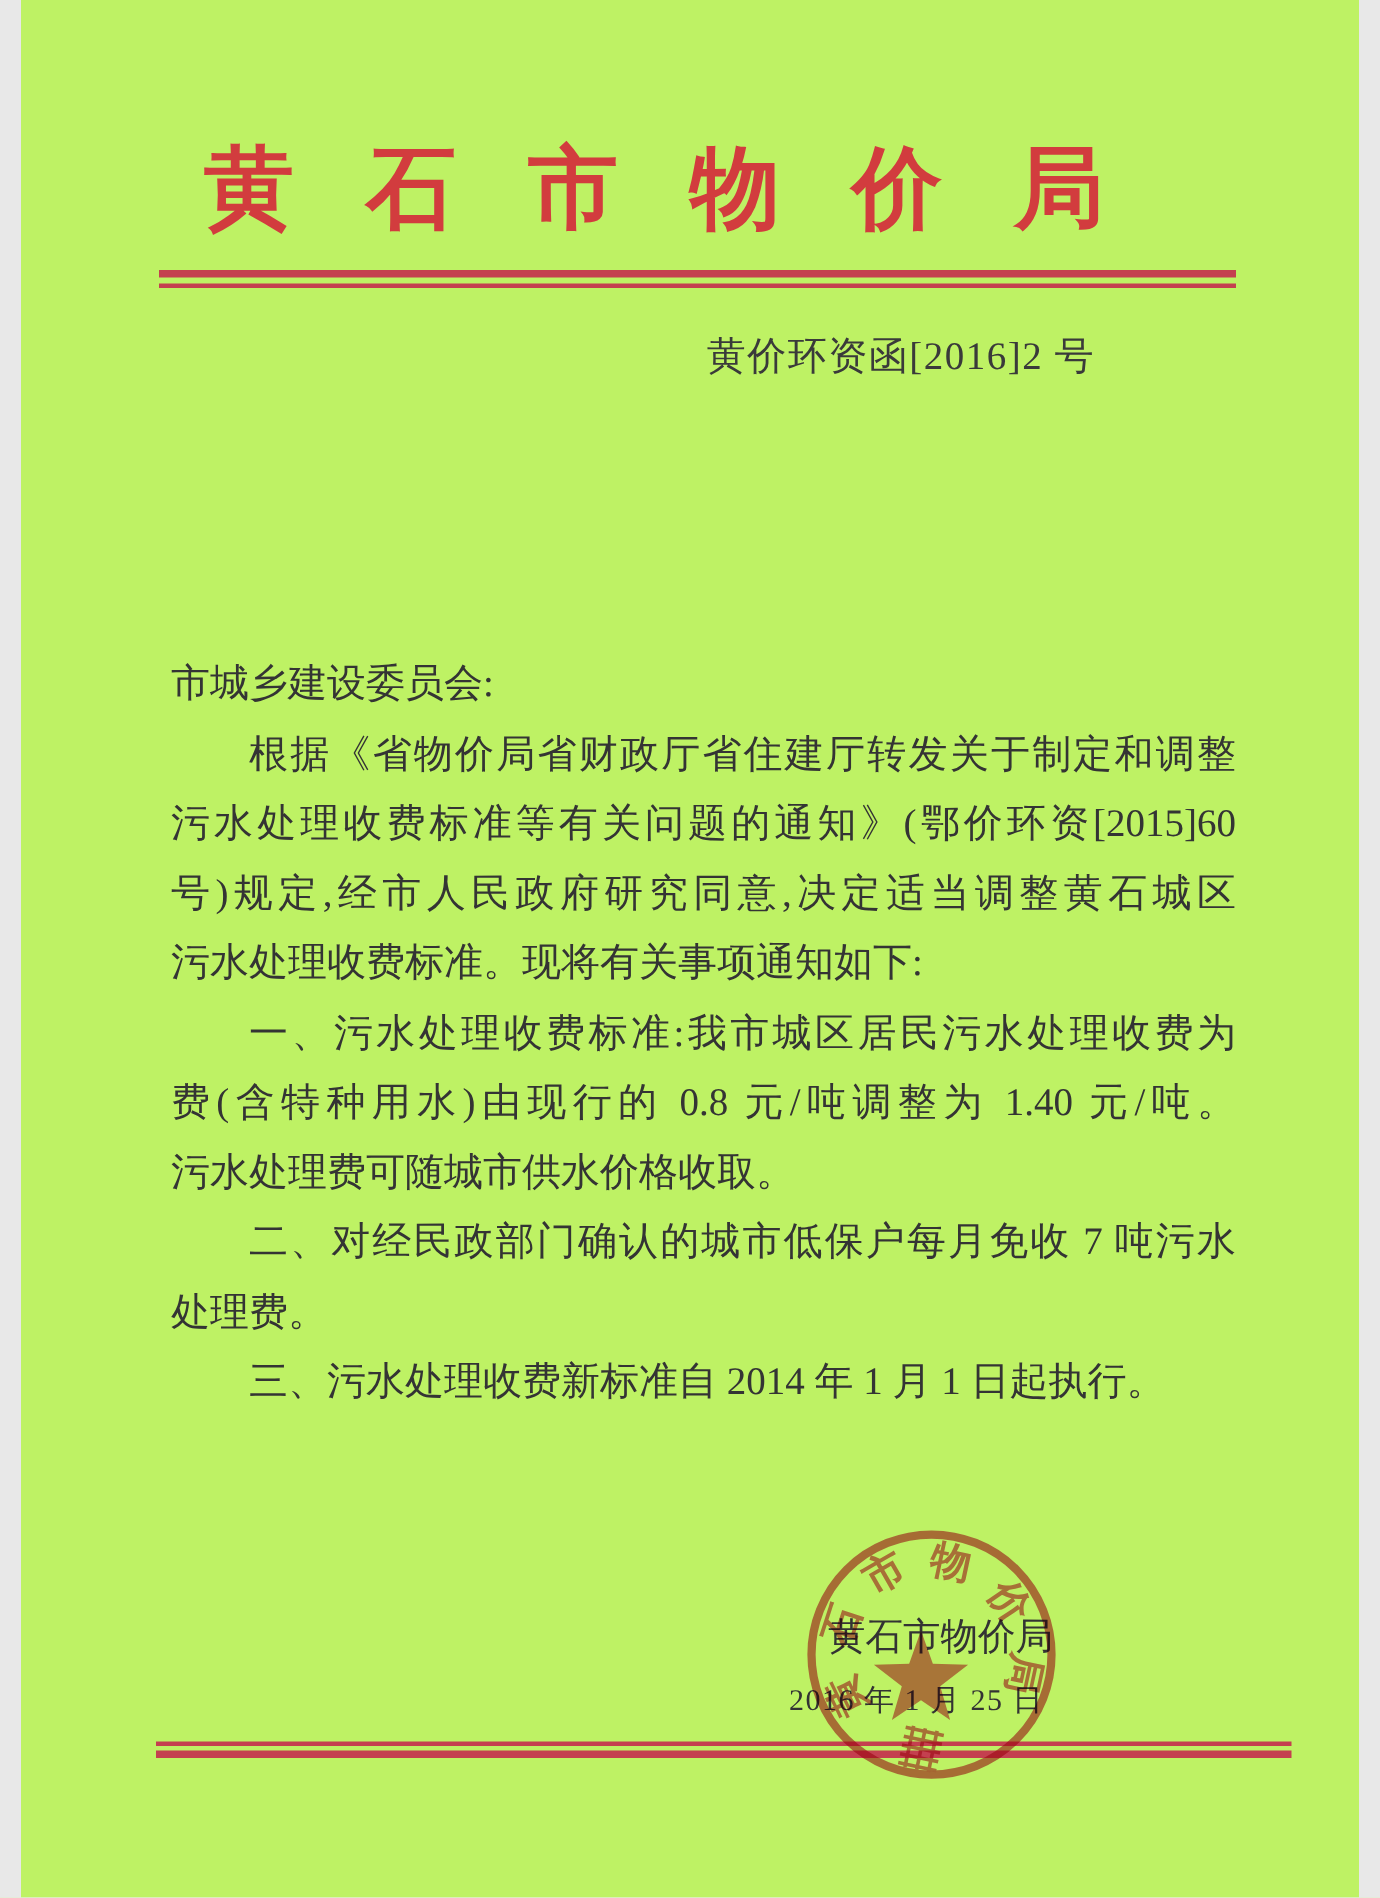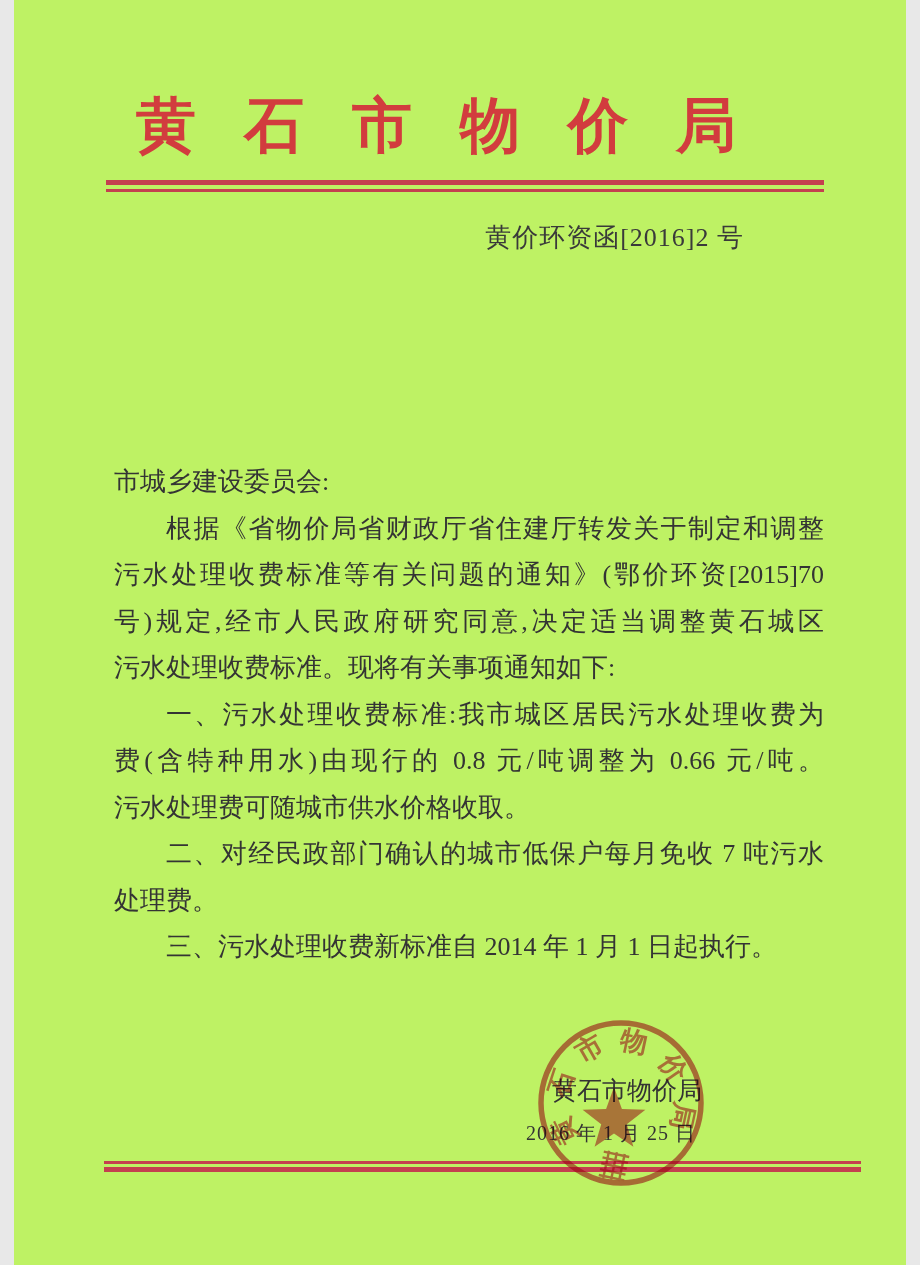--- a/index.html
+++ b/index.html
@@ -22,34 +22,34 @@
     white-space:nowrap;
   }
   
   .rule{position:absolute;background:#c4404f;}
   .rule-top-thick{left:92px;top:180px;width:718px;height:5px;}
   .rule-top-thin{left:92px;top:189px;width:718px;height:3px;}
   .rule-bottom-thin{left:90px;top:1161px;width:757px;height:3px;}
   .rule-bottom-thick{left:90px;top:1167px;width:757px;height:5px;}
   
   .doc-number{
-    position:absolute;top:220px;right:162px;
+    position:absolute;top:220px;right:176px;
     font-size:26px;color:#3a3a3a;letter-spacing:1px;
     white-space:nowrap;
   }
   
   .title{
     position:absolute;top:310px;left:0;width:834px;
     text-align:center;
     font-size:31px;font-weight:bold;line-height:53px;
     color:#2d2d2d;letter-spacing:1px;
   }
   
   .body{
-    position:absolute;top:459px;left:100px;width:710px;
+    position:absolute;top:433px;left:100px;width:710px;
     font-size:26px;line-height:46.5px;color:#343434;
   }
   .body .line{white-space:nowrap;}
   .body .justify{white-space:normal;text-align:justify;text-align-last:justify;}
   .body .indent{text-indent:52px;}
   
   .sig-name{
     position:absolute;left:538px;top:1074px;
     font-size:25px;color:#333;white-space:nowrap;
   }
@@ -79,25 +79,25 @@
 
   <div class="rule rule-top-thick"></div>
   <div class="rule rule-top-thin"></div>
 
   <div class="doc-number">黄价环资函[2016]2 号</div>
 
 
   <div class="body">
     <div class="line">市城乡建设委员会:</div>
     <div class="line justify indent">根据《省物价局省财政厅省住建厅转发关于制定和调整</div>
-    <div class="line justify">污水处理收费标准等有关问题的通知》(鄂价环资[2015]70</div>
+    <div class="line justify">污水处理收费标准等有关问题的通知》(鄂价环资[2015]60</div>
     <div class="line justify">号)规定,经市人民政府研究同意,决定适当调整黄石城区</div>
     <div class="line">污水处理收费标准。现将有关事项通知如下:</div>
     <div class="line justify indent">一、污水处理收费标准:我市城区居民污水处理收费为</div>
-    <div class="line justify">费(含特种用水)由现行的 0.8 元/吨调整为 0.66 元/吨。</div>
+    <div class="line justify">费(含特种用水)由现行的 0.8 元/吨调整为 1.40 元/吨。</div>
     <div class="line">污水处理费可随城市供水价格收取。</div>
     <div class="line justify indent">二、对经民政部门确认的城市低保户每月免收 7 吨污水</div>
     <div class="line">处理费。</div>
     <div class="line indent">三、污水处理收费新标准自 2014 年 1 月 1 日起执行。</div>
   </div>
 
   <div class="sig-name">黄石市物价局</div>
   <div class="sig-date">2016 年 1 月 25 日</div>
 
   <div class="rule rule-bottom-thin"></div>

